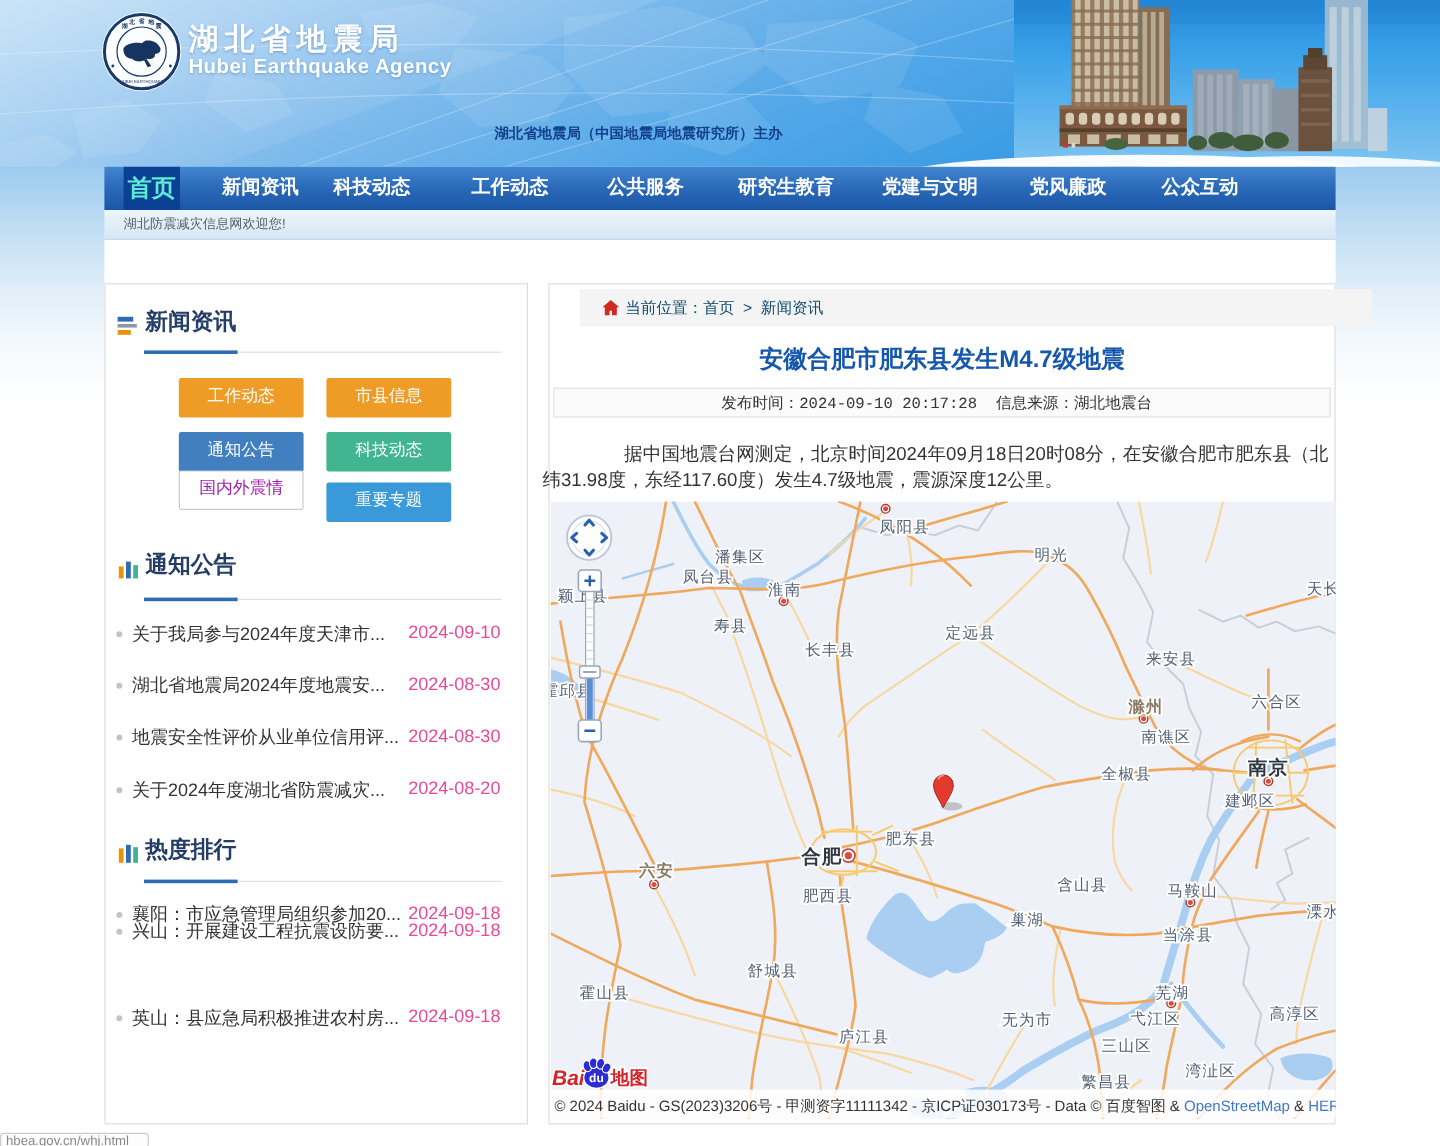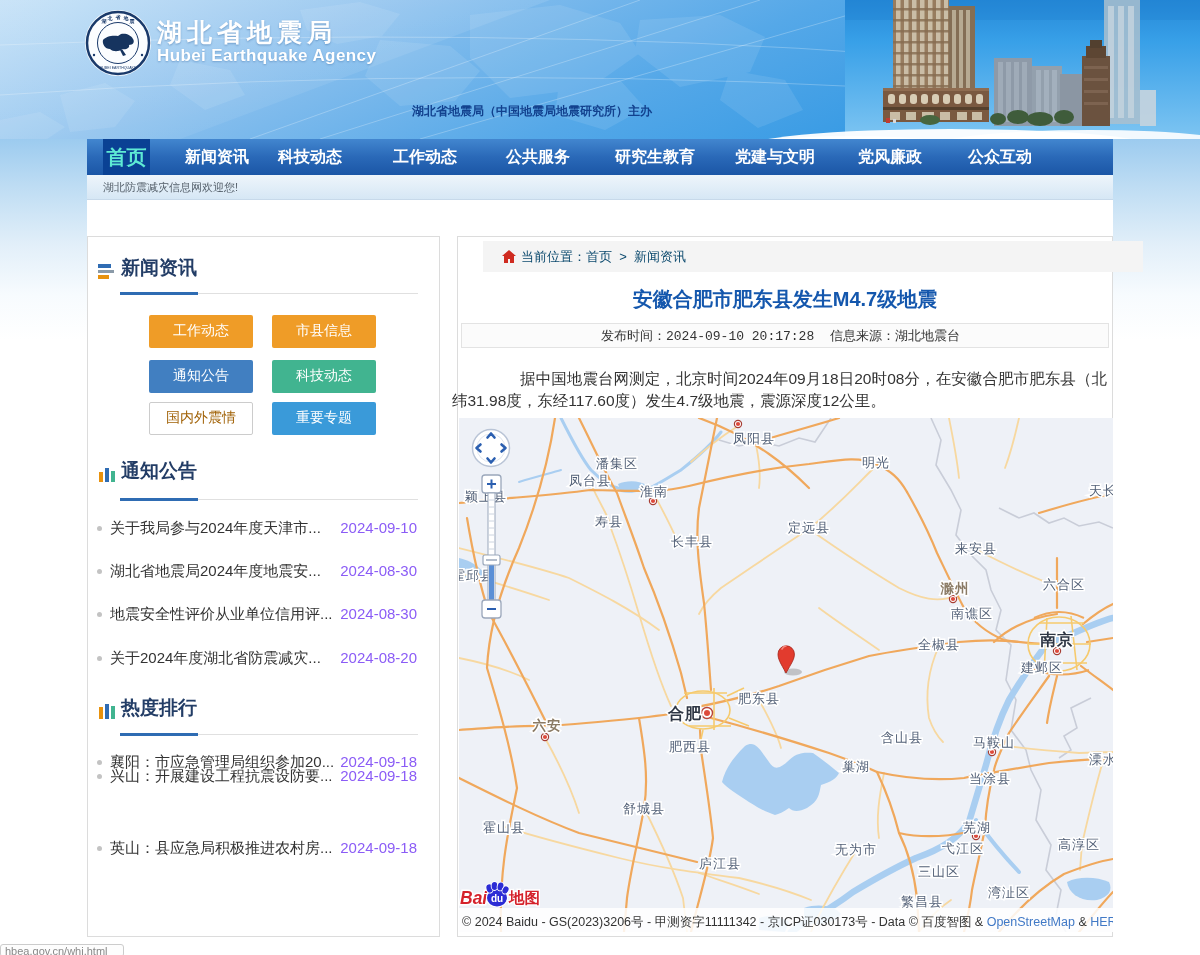--- a/index.html
+++ b/index.html
@@ -18,21 +18,21 @@
 #wel{position:absolute;left:87px;top:175px;width:1010px;height:24px;background:linear-gradient(180deg,#eef5fb,#d6e7f5);border-bottom:1px solid #c7d9ea;color:#55606b;font-size:11px;line-height:24px;padding-left:16px;}
 .panel{position:absolute;background:#fff;border:1px solid #dcdcdc;}
 #lp{left:87px;top:236px;width:351px;height:699px;}
 #rp{left:457px;top:236px;width:654px;height:699px;}
 .sech{position:absolute;left:33px;color:#233d66;font-size:19px;font-weight:bold;white-space:nowrap;}
 .secu{position:absolute;left:32px;width:298px;height:1px;background:#e0e0e0;}
 .secu i{position:absolute;left:0;top:-1px;width:78px;height:3px;background:#2f6cb3;display:block;}
 .btn{position:absolute;width:104px;height:33px;line-height:33px;text-align:center;color:#fff;font-size:14px;border-radius:2px;font-family:Liberation Mono, monospace;}
 .li{position:absolute;left:9px;width:334px;font-size:15px;color:#333;white-space:nowrap;}
 .li .dot{display:inline-block;width:5px;height:5px;border-radius:50%;background:#c3c3c3;vertical-align:2px;margin-right:8px;}
-.li .dt{position:absolute;right:14px;top:0;color:#8b5cf6;letter-spacing:0;}
+.li .dt{position:absolute;right:14px;top:0;color:#ec4899;letter-spacing:0;}
 .bc{position:absolute;left:1px;top:4px;width:660px;height:31px;background:#f4f4f4;color:#0c4a6e;font-size:13px;line-height:31px;margin-left:24px;}
 .bct{position:absolute;left:38px;top:0;}
 .title{position:absolute;left:0;top:49px;width:654px;text-align:center;color:#1457ad;font-size:20px;font-weight:bold;}
 .infob{position:absolute;left:3px;top:86px;width:646px;height:23px;border:1px solid #e3e3e3;background:#fbfbfb;font-size:13px;color:#333;line-height:23px;}
 .para{position:absolute;left:-6px;top:131px;width:655px;font-size:15.5px;color:#333;line-height:22.3px;text-align:justify;}
 #map{position:absolute;left:1px;top:181px;width:654px;height:514px;}
 #tip{position:absolute;left:0px;top:944px;width:118px;height:11px;background:#fdfdfd;border:1px solid #ccc;border-radius:3px;color:#888;font-size:11px;line-height:13px;padding-left:4px;overflow:hidden;}
 </style>
 </head>
 <body>
@@ -228,21 +228,21 @@
       <rect x="1" y="13" width="11" height="4" fill="#e8920e"></rect>
     </svg>
   <div class="sech" style="top:18px;">新闻资讯</div>
   <div class="secu" style="top:56px;">
       <i></i>
     </div>
   <div class="btn" style="left:61px;top:78px;background:#ef9c27;">工作动态</div>
   <div class="btn" style="left:184px;top:78px;background:#ef9c27;">市县信息</div>
   <div class="btn" style="left:61px;top:123px;background:#417fc1;">通知公告</div>
   <div class="btn" style="left:184px;top:123px;background:#41b490;">科技动态</div>
-  <div class="btn" style="left:61px;top:165px;background:#fff;border:1px solid #ccc;color:#a16207;width:102px;height:31px;line-height:31px;">国内外震情</div>
+  <div class="btn" style="left:61px;top:155px;background:#fff;border:1px solid #ccc;color:#a21caf;width:102px;height:31px;line-height:31px;">国内外震情</div>
   <div class="btn" style="left:184px;top:165px;background:#3a9ad9;">重要专题</div>
 
   <svg class="ic" style="position:absolute;left:10px;top:228px" width="18" height="18">
       <rect x="1" y="7" width="4" height="10" fill="#e8920e"></rect>
       <rect x="7" y="3" width="4" height="14" fill="#2f6cb3"></rect>
       <rect x="13" y="6" width="4" height="11" fill="#41b490"></rect>
     </svg>
   <div class="sech" style="top:221px;">通知公告</div>
   <div class="secu" style="top:262px;">
       <i></i>

